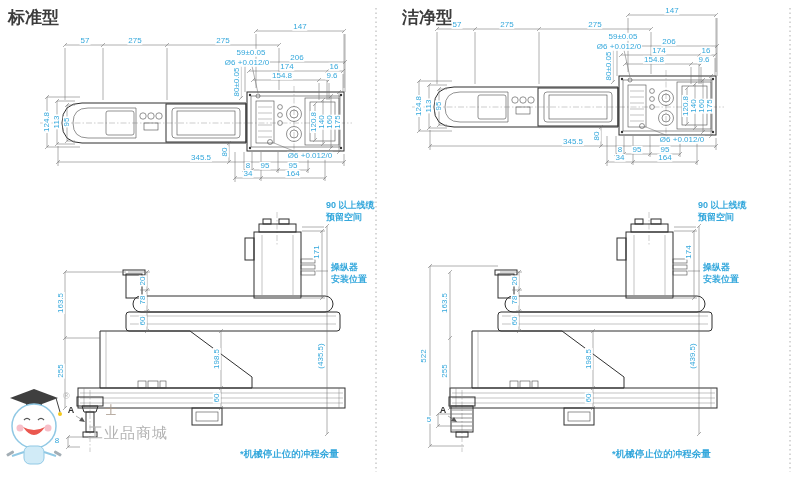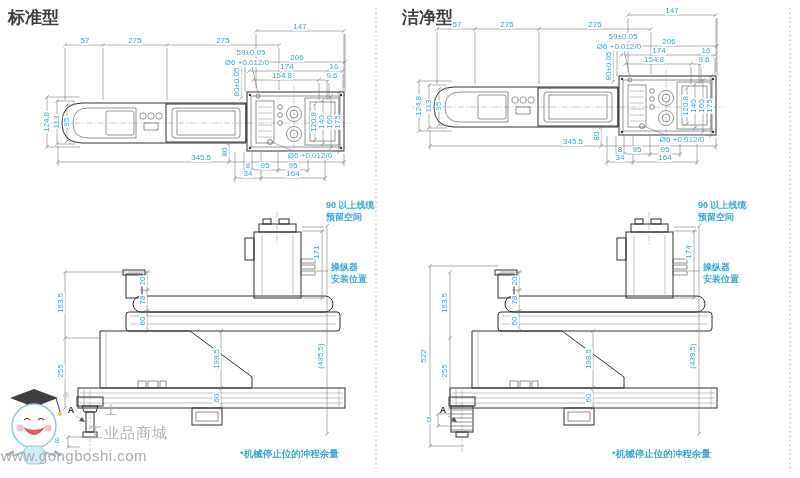--- a/index.html
+++ b/index.html
@@ -208,21 +208,20 @@
 
   <div class="panel-title" id="title-std">标准型</div>
   <div class="panel-title" id="title-cln">洁净型</div>
 
   <div class="footnote" id="note-std">*机械停止位的冲程余量</div>
   <div class="footnote" id="note-cln">*机械停止位的冲程余量</div>
 
   <div class="wm" id="wm-reg">®</div>
   <div class="wm" id="wm-partial">士</div>
   <div class="wm" id="wm-brand">工业品商城</div>
-  <div class="wm" id="wm-url">www.gongboshi.com</div>
 
   <div id="labels">
       <div class="lbl" style="left: 85px; top: 41px;">57</div>
       <div class="lbl" style="left: 135px; top: 41px;">275</div>
       <div class="lbl" style="left: 223px; top: 41px;">275</div>
       <div class="lbl" style="left: 300px; top: 27px;">147</div>
       <div class="lbl" style="left: 251px; top: 53px;">59±0.05</div>
       <div class="lbl" style="left: 247px; top: 63px;">Ø6 +0.012/0</div>
       <div class="lbl" style="left: 297px; top: 58px;">206</div>
       <div class="lbl" style="left: 287px; top: 67px;">174</div>

